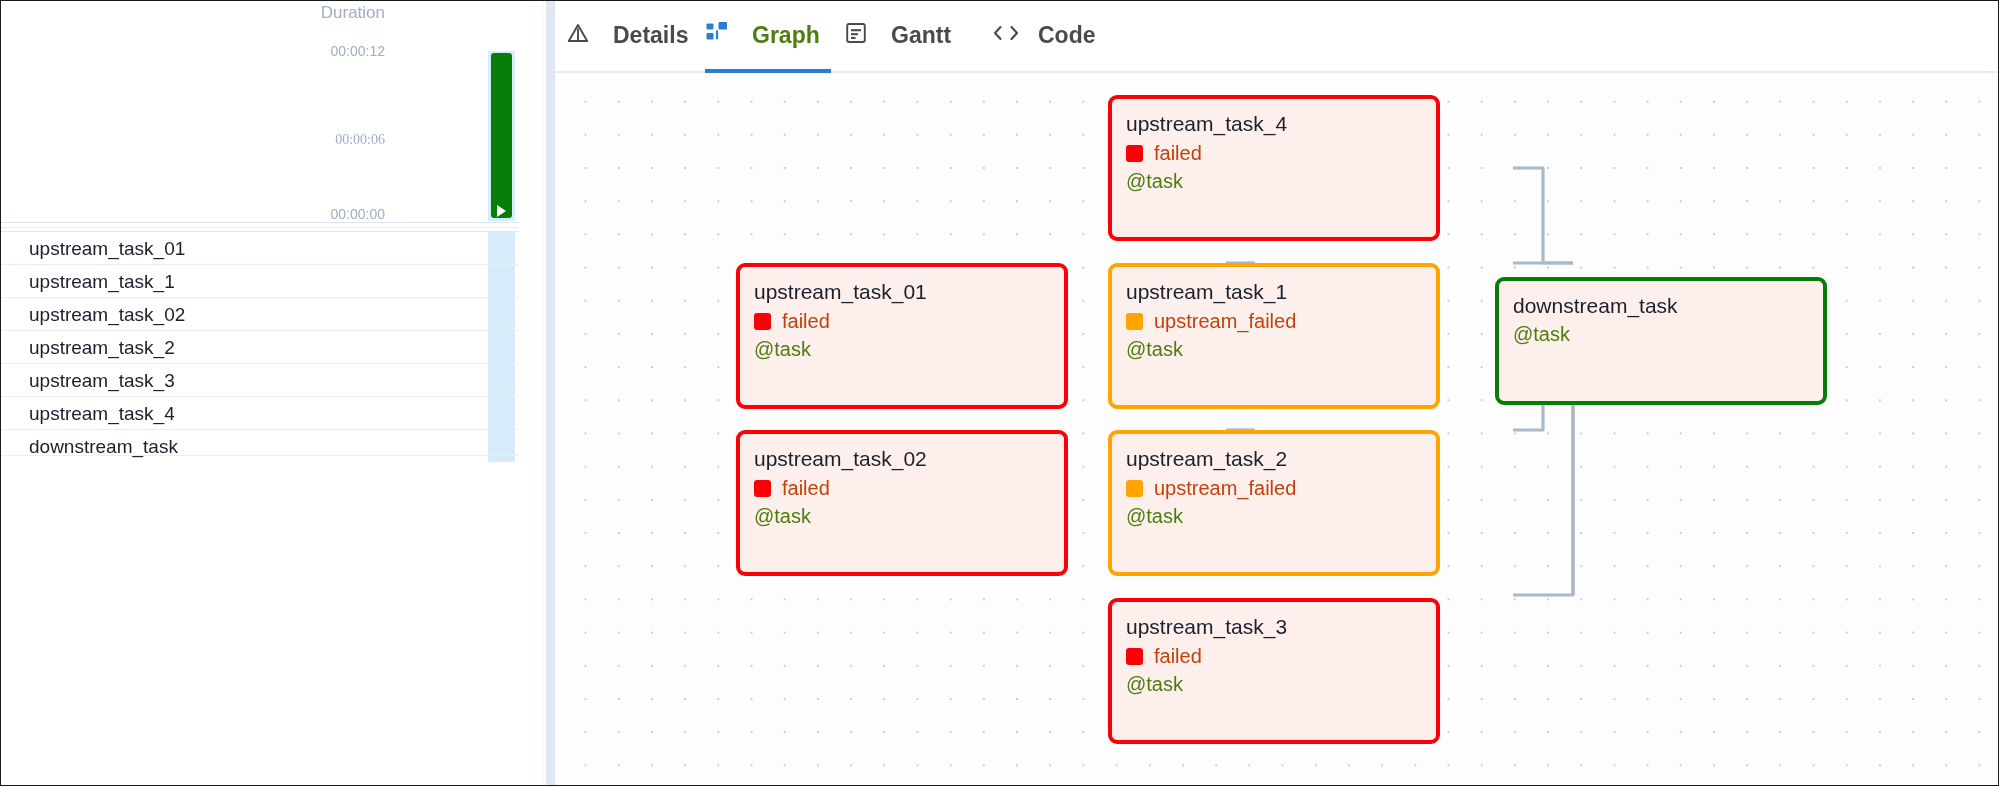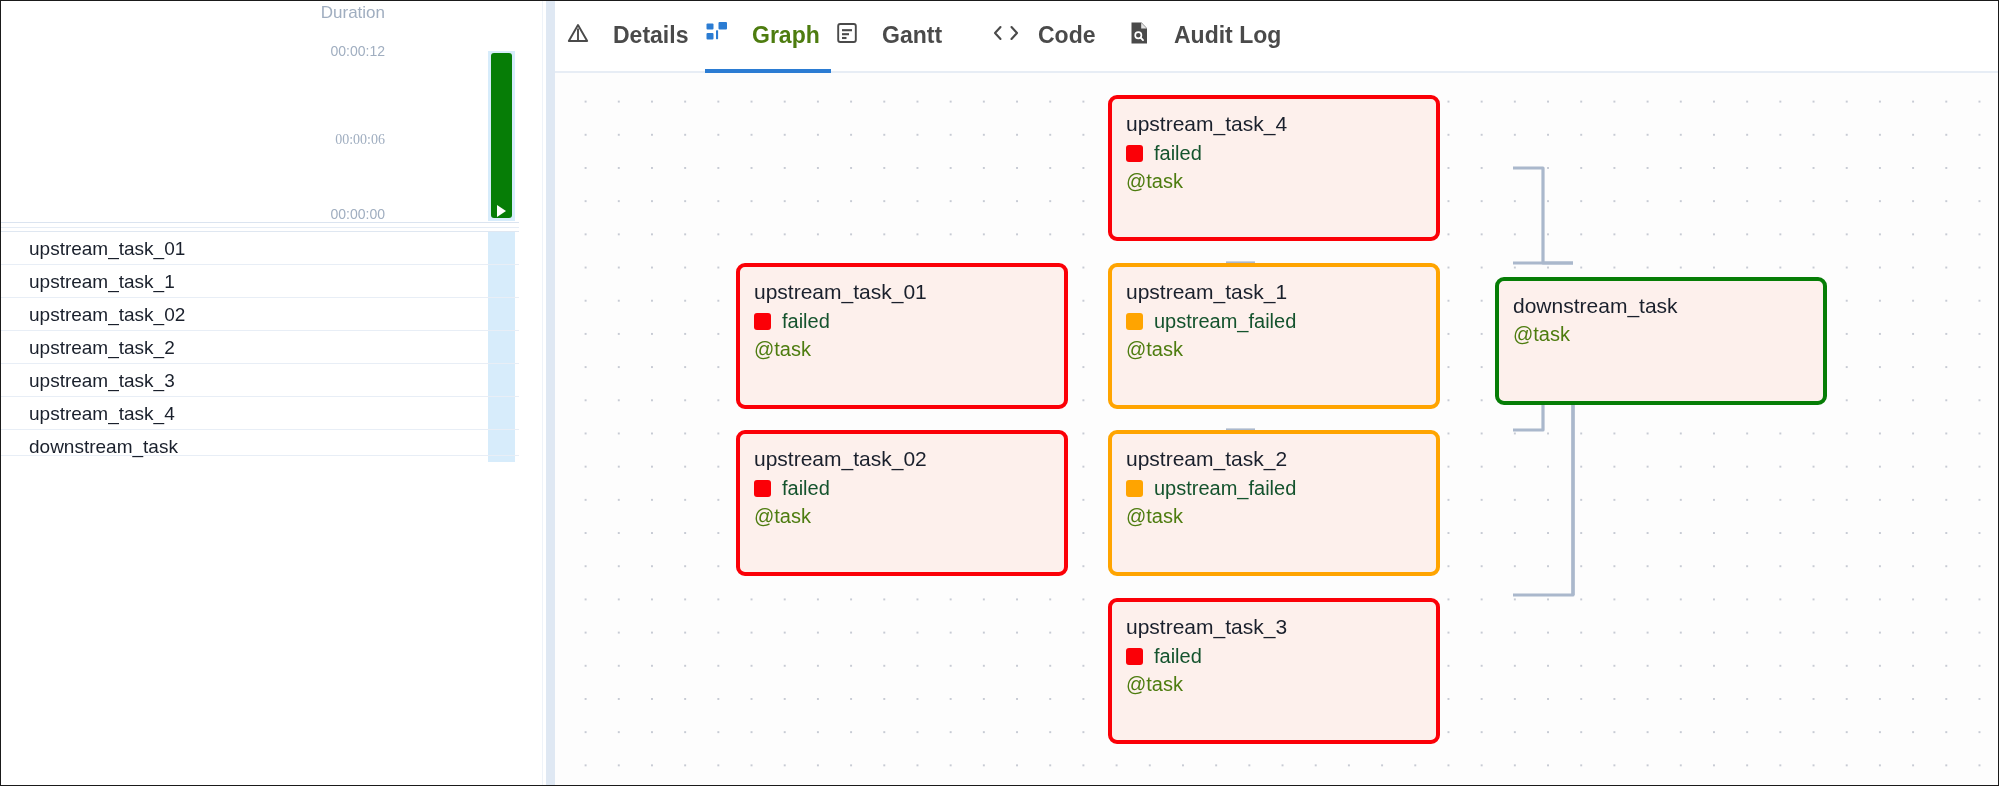--- a/index.html
+++ b/index.html
@@ -259,21 +259,21 @@
     height: 26px;
   }
   .node-state-swatch {
     width: 17px;
     height: 17px;
     border-radius: 3px;
     flex: 0 0 auto;
   }
   .node-state-label {
     font-size: 20px;
-    color: #14532d;
+    color: #c2410c;
     white-space: nowrap;
   }
   .node-operator {
     font-size: 20px;
     color: #4d7c0f;
     line-height: 28px;
     margin-top: 1px;
     white-space: nowrap;
   }
 </style>
@@ -351,45 +351,36 @@
         <div class="tab active" style="left: 150px;">
           <span class="tab-icon"><svg viewBox="0 0 24 24" width="24" height="24" fill="#2b7cd3">
               <rect x="1.5" y="2.5" width="7" height="6" rx="1"></rect>
               <rect x="13.5" y="1" width="8.5" height="7.5" rx="1"></rect>
               <rect x="1.5" y="12" width="7" height="6.5" rx="1"></rect>
               <rect x="11" y="9.2" width="2.1" height="9" rx="0.6"></rect>
             </svg></span>
           <span class="tab-label">Graph</span>
         </div>
         <div class="tab-active-underline" style="left: 150px; width: 126px; background: rgb(43, 124, 211);"></div>
-        <div class="tab" style="left: 280px;">
+        <div class="tab" style="left: 289px;">
           <span class="tab-icon"><svg viewBox="0 0 24 24" width="24" height="24" fill="none" stroke="#4a4a4a" stroke-width="1.9">
               <rect x="3.2" y="3" width="17.6" height="18" rx="2"></rect>
               <path d="M7 9.2 H17" stroke-width="2.1"></path>
               <path d="M7 13.2 H14" stroke-width="2.1"></path>
               <path d="M7 17 H11.5" stroke-width="2.1"></path>
             </svg></span>
           <span class="tab-label">Gantt</span>
         </div>
         <div class="tab" style="left: 436px;">
           <span class="tab-icon"><svg viewBox="0 0 30 24" width="30" height="24" fill="none" stroke="#4a4a4a" stroke-width="2.1" stroke-linecap="round" stroke-linejoin="round">
               <path d="M9.5 6 L4 12 L9.5 18"></path>
               <path d="M20.5 6 L26 12 L20.5 18"></path>
             </svg></span>
           <span class="tab-label">Code</span>
         </div>
-        <div class="tab" style="left: 572px;">
-          <span class="tab-icon"><svg viewBox="0 0 24 24" width="24" height="24">
-              <path d="M4.5 1.5 h10 L20 7.2 V22.5 H4.5 Z" fill="#4a4a4a"></path>
-              <path d="M14.2 1.8 V7.4 H19.8 Z" fill="#ffffff" opacity="0.85"></path>
-              <circle cx="11.3" cy="14.3" r="3.1" fill="none" stroke="#ffffff" stroke-width="1.7"></circle>
-              <path d="M13.6 16.7 L16 19.1" stroke="#ffffff" stroke-width="1.9" stroke-linecap="round"></path>
-            </svg></span>
-          <span class="tab-label">Audit Log</span>
-        </div>
       </div>
 
     <div id="graph-canvas">
 
       <svg id="edges-svg" viewBox="0 0 1444 712" preserveAspectRatio="none">
         <g fill="none" stroke="#aab8cc" stroke-width="3.2" stroke-linejoin="round" stroke-linecap="butt">
 
           <path d="M 671,190 L 700,190" stroke="#aab8cc"></path>
 
           <path d="M 671,357 L 700,357" stroke="#aab8cc"></path>

